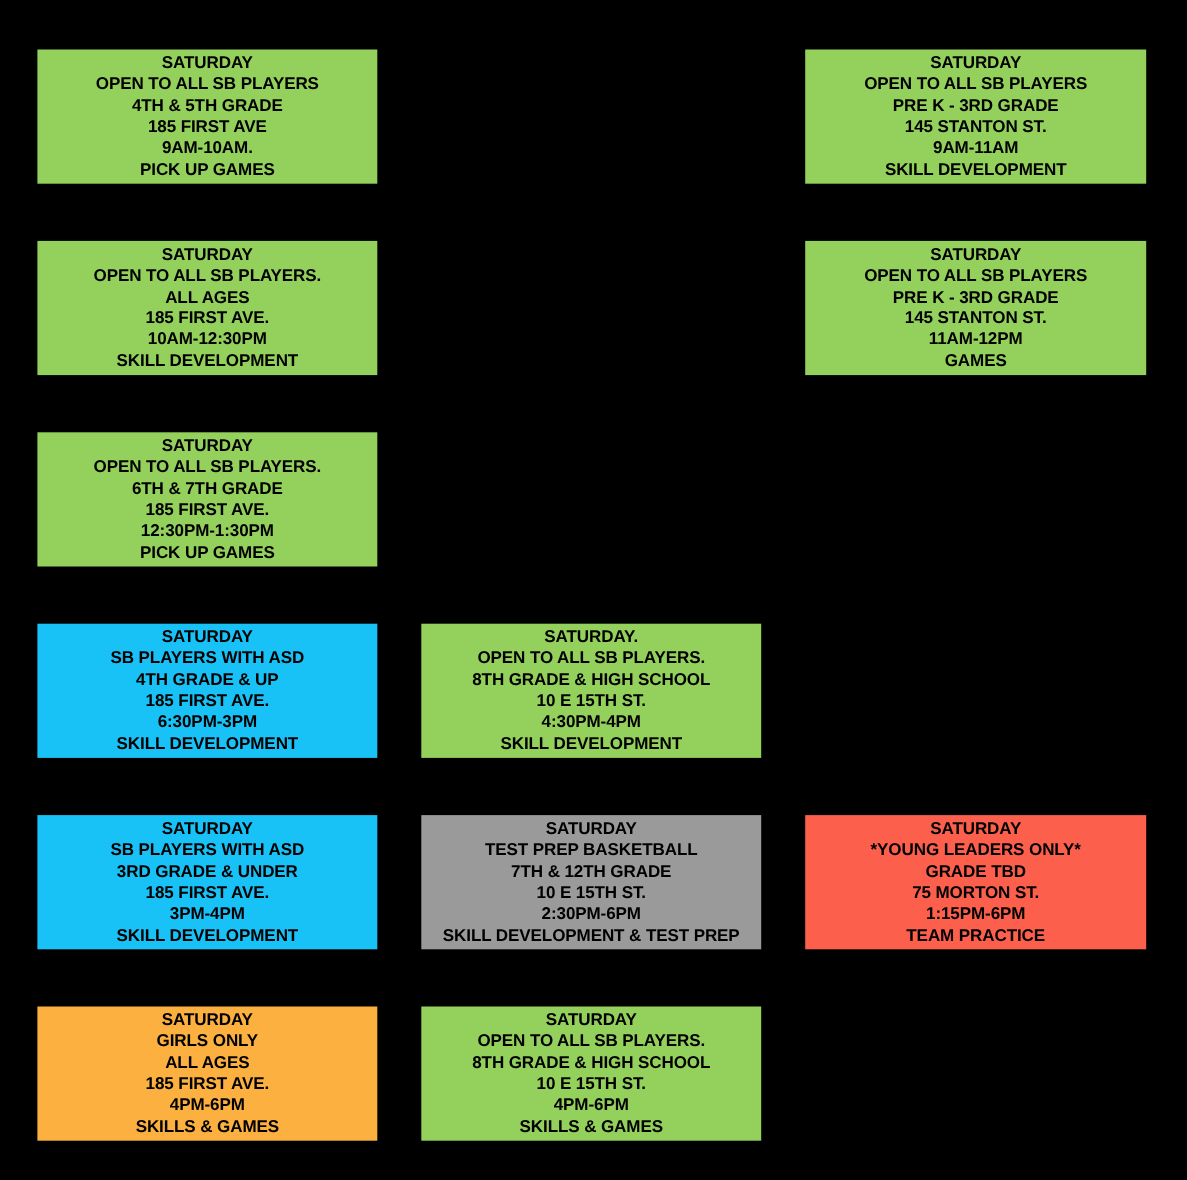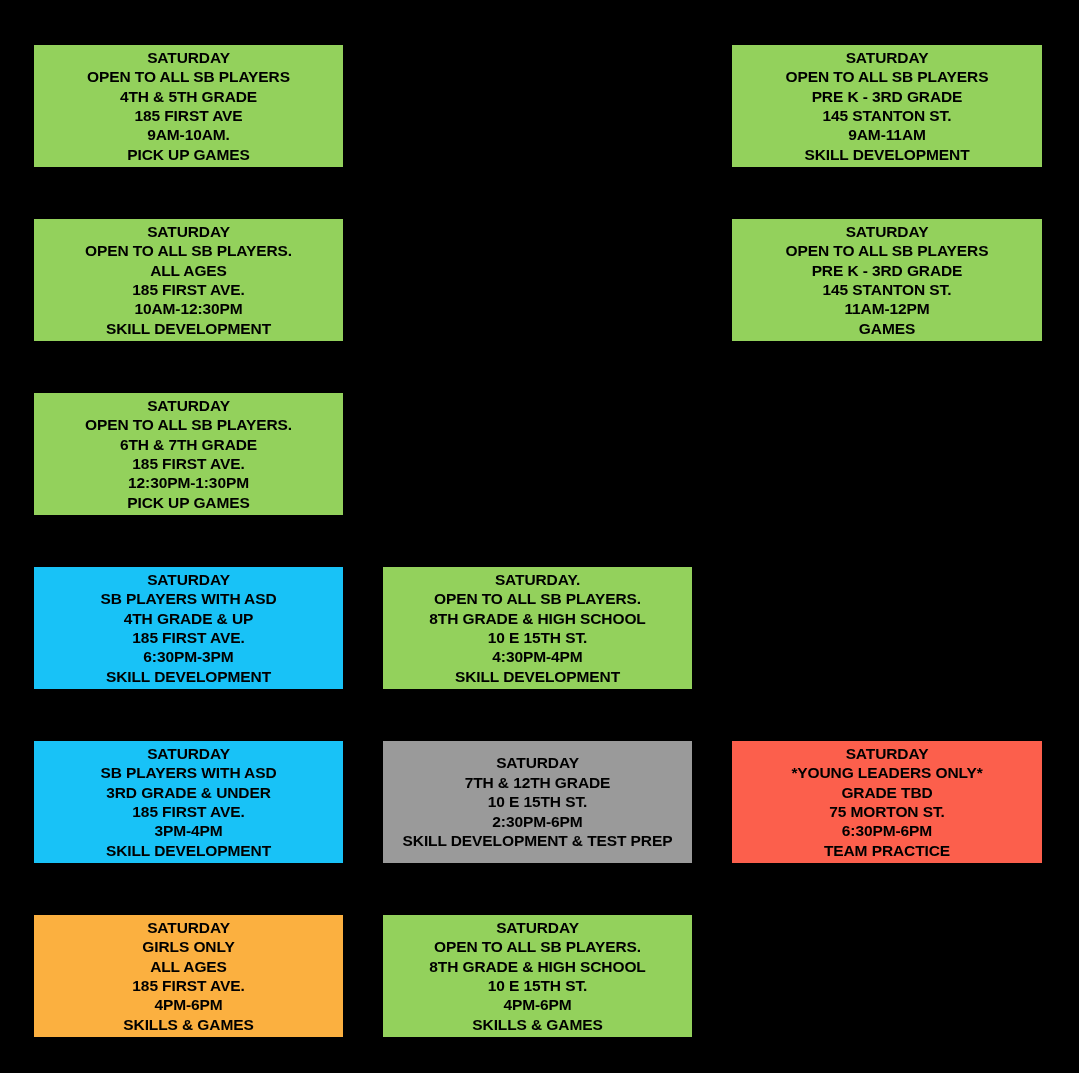--- a/index.html
+++ b/index.html
@@ -135,31 +135,32 @@
       <div class="card swatch-blue">
         <span class="card-line line-day">SATURDAY</span>
         <span class="card-line">SB PLAYERS WITH ASD</span>
         <span class="card-line">3RD GRADE &amp; UNDER</span>
         <span class="card-line">185 FIRST AVE.</span>
         <span class="card-line">3PM-4PM</span>
         <span class="card-line">SKILL DEVELOPMENT</span>
       </div>
       <div class="card swatch-gray">
         <span class="card-line line-day">SATURDAY</span>
+        <span class="card-line">TEST PREP BASKETBALL</span>
         <span class="card-line">7TH &amp; 12TH GRADE</span>
         <span class="card-line">10 E 15TH ST.</span>
         <span class="card-line">2:30PM-6PM</span>
         <span class="card-line">SKILL DEVELOPMENT &amp; TEST PREP</span>
       </div>
       <div class="card swatch-red">
         <span class="card-line line-day">SATURDAY</span>
         <span class="card-line">*YOUNG LEADERS ONLY*</span>
         <span class="card-line">GRADE TBD</span>
         <span class="card-line">75 MORTON ST.</span>
-        <span class="card-line">6:30PM-6PM</span>
+        <span class="card-line">1:15PM-6PM</span>
         <span class="card-line">TEAM PRACTICE</span>
       </div>
       <div class="card swatch-orange">
         <span class="card-line line-day">SATURDAY</span>
         <span class="card-line">GIRLS ONLY</span>
         <span class="card-line">ALL AGES</span>
         <span class="card-line">185 FIRST AVE.</span>
         <span class="card-line">4PM-6PM</span>
         <span class="card-line">SKILLS &amp; GAMES</span>
       </div>

